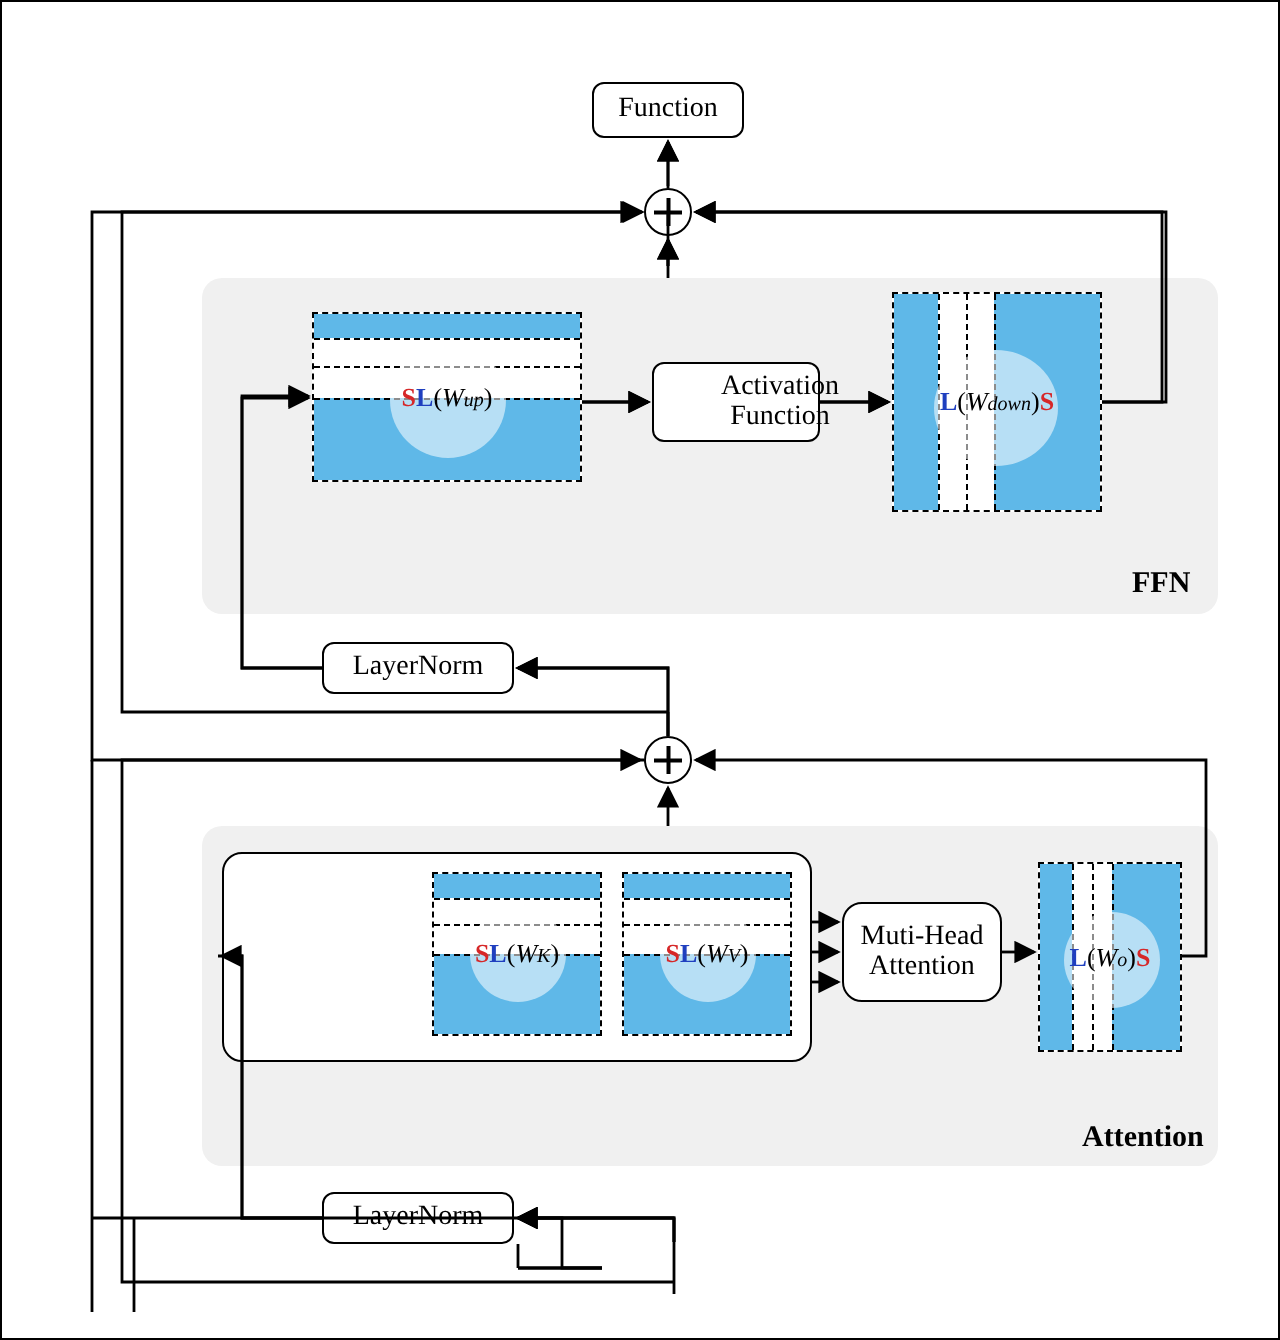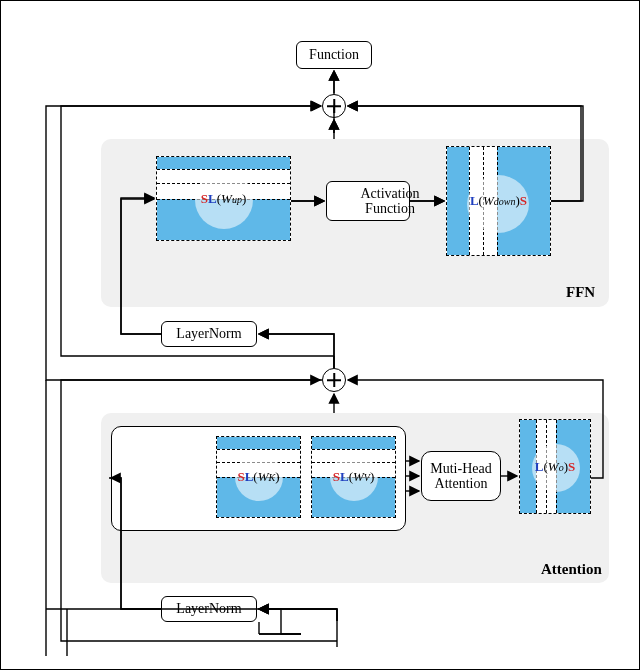--- a/index.html
+++ b/index.html
@@ -180,21 +180,21 @@
     <div class="label">
       <span class="s">S</span><span class="l">L</span>(<span class="w">W</span><span class="sub">K</span>)
     </div>
   </div>
 
   <div class="box" style="left:420px; top:450px; width:80px; height:50px; border-radius:10px; white-space:pre-line;">
     <span style="white-space:pre-line;">Muti-Head
 Attention</span>
   </div>
 
-  <div class="matrix" style="left:518px; top:418px; width:72px; height:95px;">
+  <div class="matrix" style="left:518px; top:430px; width:72px; height:95px;">
     <div class="stripe-v" style="left:0; width:16px;"></div>
     <div class="stripe-v" style="left:36px; width:36px;"></div>
     <div class="dash-v" style="left:16px;"></div>
     <div class="dash-v" style="left:26px;"></div>
     <div class="dash-v" style="left:36px;"></div>
     <div class="halo" style="left:12px; top:24px; width:48px; height:48px;"></div>
     <div class="label">
       <span class="l">L</span>(<span class="w">W</span><span class="sub">o</span>)<span class="s">S</span>
     </div>
   </div>

